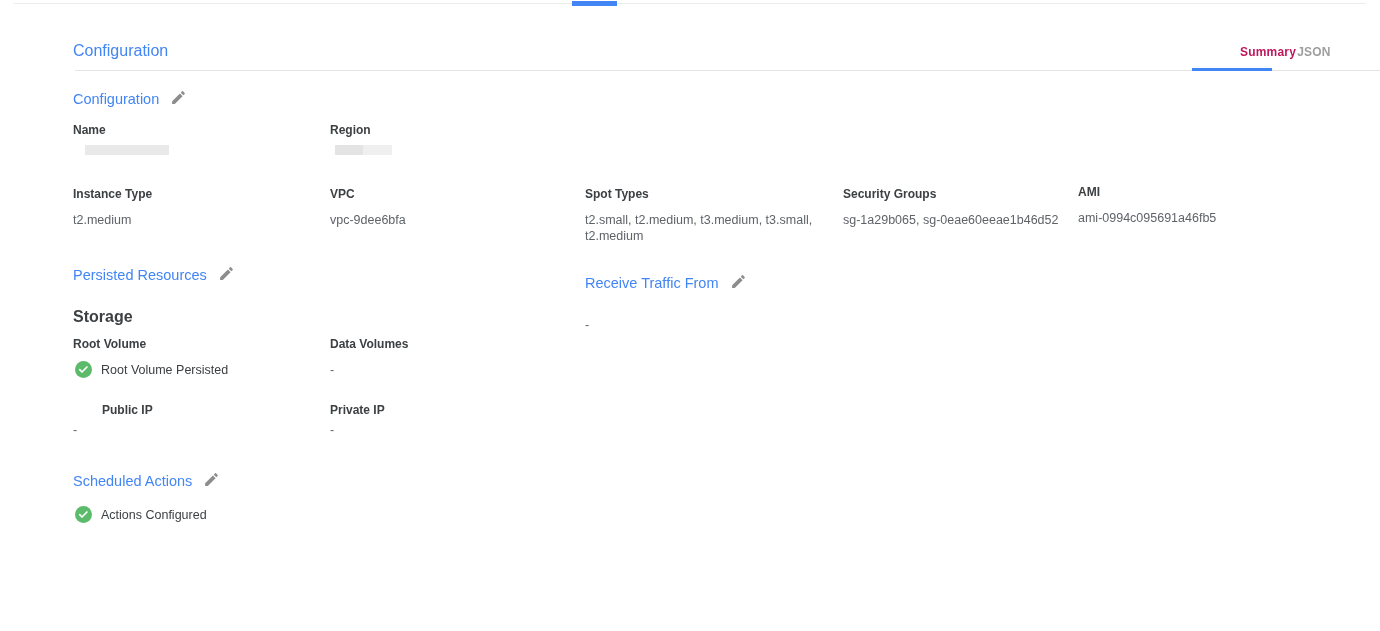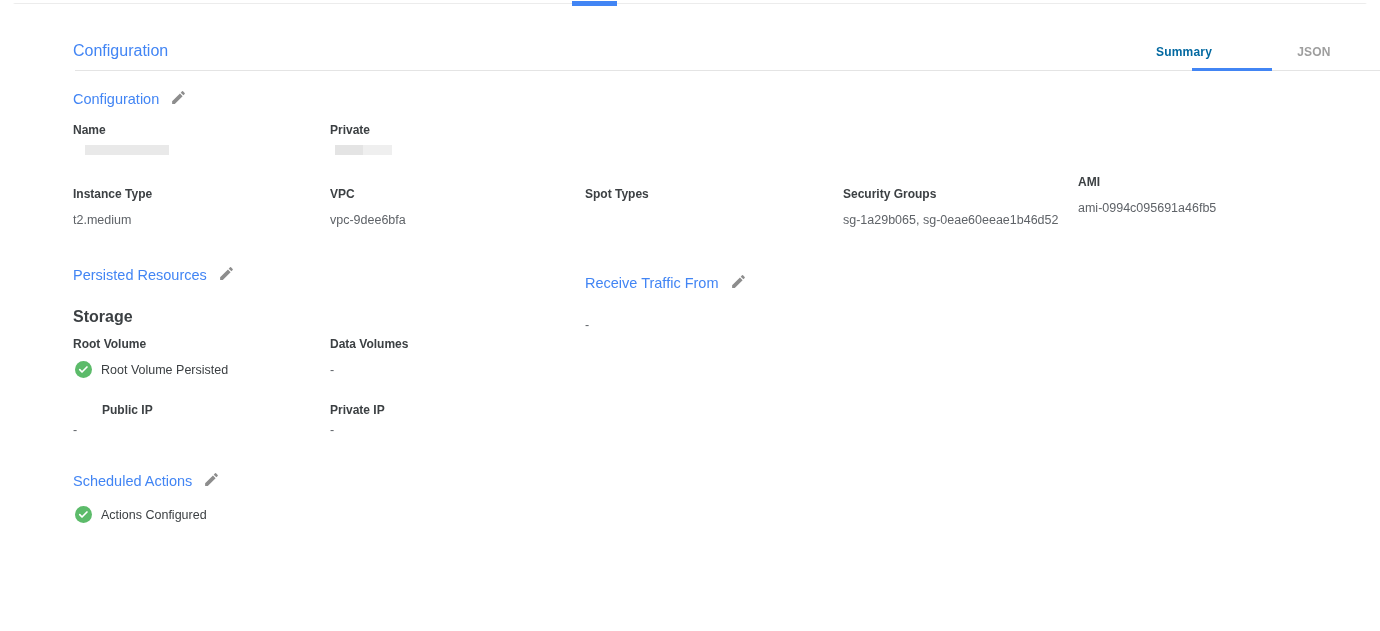--- a/index.html
+++ b/index.html
@@ -14,21 +14,21 @@
     border-radius: 27px;
   }
 
   
   .top-hairline { position: absolute; top: 3px; left: 0; width: 100%; height: 1px; background: #ececec; }
   .top-accent   { position: absolute; top: 1px; left: 572px; width: 45px; height: 5px; background: #4285f4; }
 
   
   .page-title { position: absolute; left: 73px; top: 42px; font-size: 16px; color: #4285f4; }
   .tab { position: absolute; top: 45px; font-size: 12px; font-weight: bold; letter-spacing: .2px; cursor: pointer; text-align: center; }
-  .tab-summary { left: 1144px; width: 80px; color: #0369a1; }
+  .tab-summary { left: 1228px; width: 80px; color: #be185d; }
   .tab-json    { left: 1284px; width: 60px; color: #9e9e9e; }
   .header-divider { position: absolute; left: 75px; right: 0; top: 70px; height: 1px; background: #e4e4e4; }
   .tab-underline  { position: absolute; left: 1192px; top: 68px; width: 80px; height: 3px; background: #4285f4; }
 
   
   .section-heading { position: absolute; display: flex; align-items: center; gap: 11px; }
   .section-heading .title { font-size: 14.5px; color: #4285f4; }
   .pencil-btn { display: inline-flex; align-items: center; justify-content: center; cursor: pointer; background: none; border: none; padding: 0; }
   .pencil-btn svg { width: 17px; height: 17px; fill: #8d8d8d; }
 
@@ -74,40 +74,41 @@
           </svg>
       </span>
     </button>
   </div>
 
   <div class="field" style="left:73px; top:123px;">
     <div class="field-label">Name</div>
     <div class="redacted name-block" style="margin-left:12px;"></div>
   </div>
   <div class="field" style="left:330px; top:123px;">
-    <div class="field-label">Private</div>
+    <div class="field-label">Region</div>
     <div class="redacted region-block" style="margin-left:5px;"></div>
   </div>
 
   <div class="field" style="left:73px; top:187px;">
     <div class="field-label">Instance Type</div>
     <div class="field-value">t2.medium</div>
   </div>
   <div class="field" style="left:330px; top:187px;">
     <div class="field-label">VPC</div>
     <div class="field-value">vpc-9dee6bfa</div>
   </div>
   <div class="field" style="left:585px; top:187px;">
     <div class="field-label">Spot Types</div>
+    <div class="field-value spot-types">t2.small, t2.medium, t3.medium, t3.small, t2.medium</div>
   </div>
   <div class="field" style="left:843px; top:187px;">
     <div class="field-label">Security Groups</div>
     <div class="field-value">sg-1a29b065, sg-0eae60eeae1b46d52</div>
   </div>
-  <div class="field" style="left:1078px; top:175px;">
+  <div class="field" style="left:1078px; top:185px;">
     <div class="field-label">AMI</div>
     <div class="field-value">ami-0994c095691a46fb5</div>
   </div>
 
   <div class="section-heading" style="left:73px; top:265px;">
     <span class="title">Persisted Resources</span>
     <button class="pencil-btn">
       <span>
         <svg viewBox="0 0 24 24">
             <path d="M3 17.25V21h3.75L17.81 10.19l-3.75-3.75L3 17.25zM20.71 7.04c.39-.39.39-1.02 0-1.41l-2.34-2.34a.9959.9959 0 0 0-1.41 0l-1.83 1.83 3.75 3.75 1.83-1.83z"></path>

